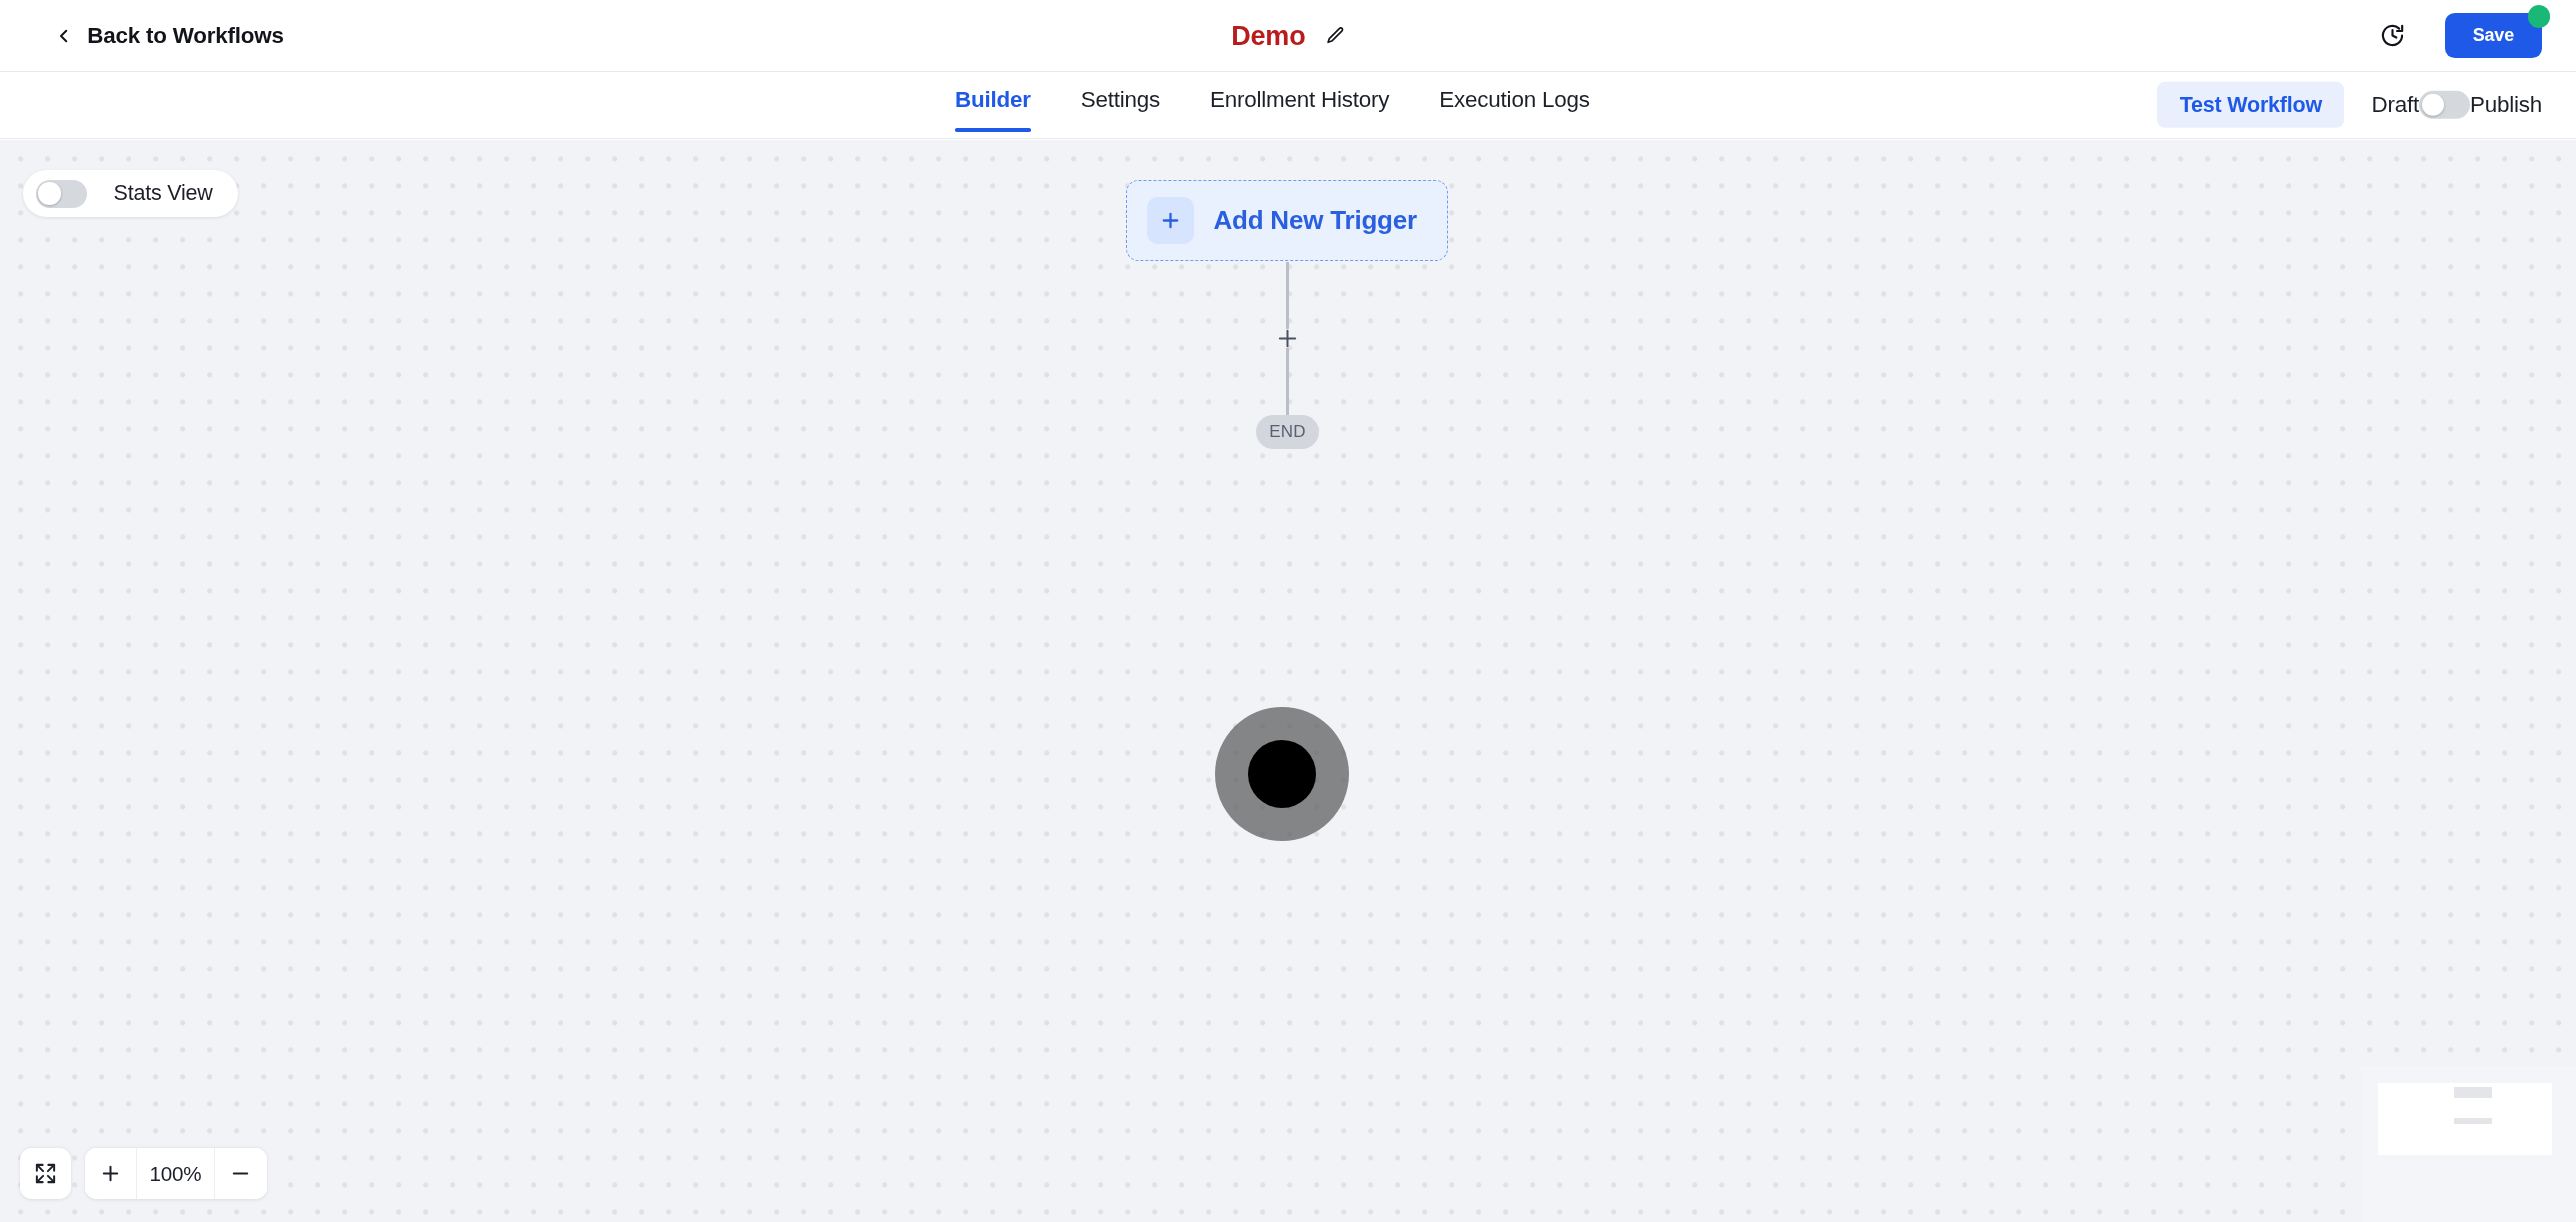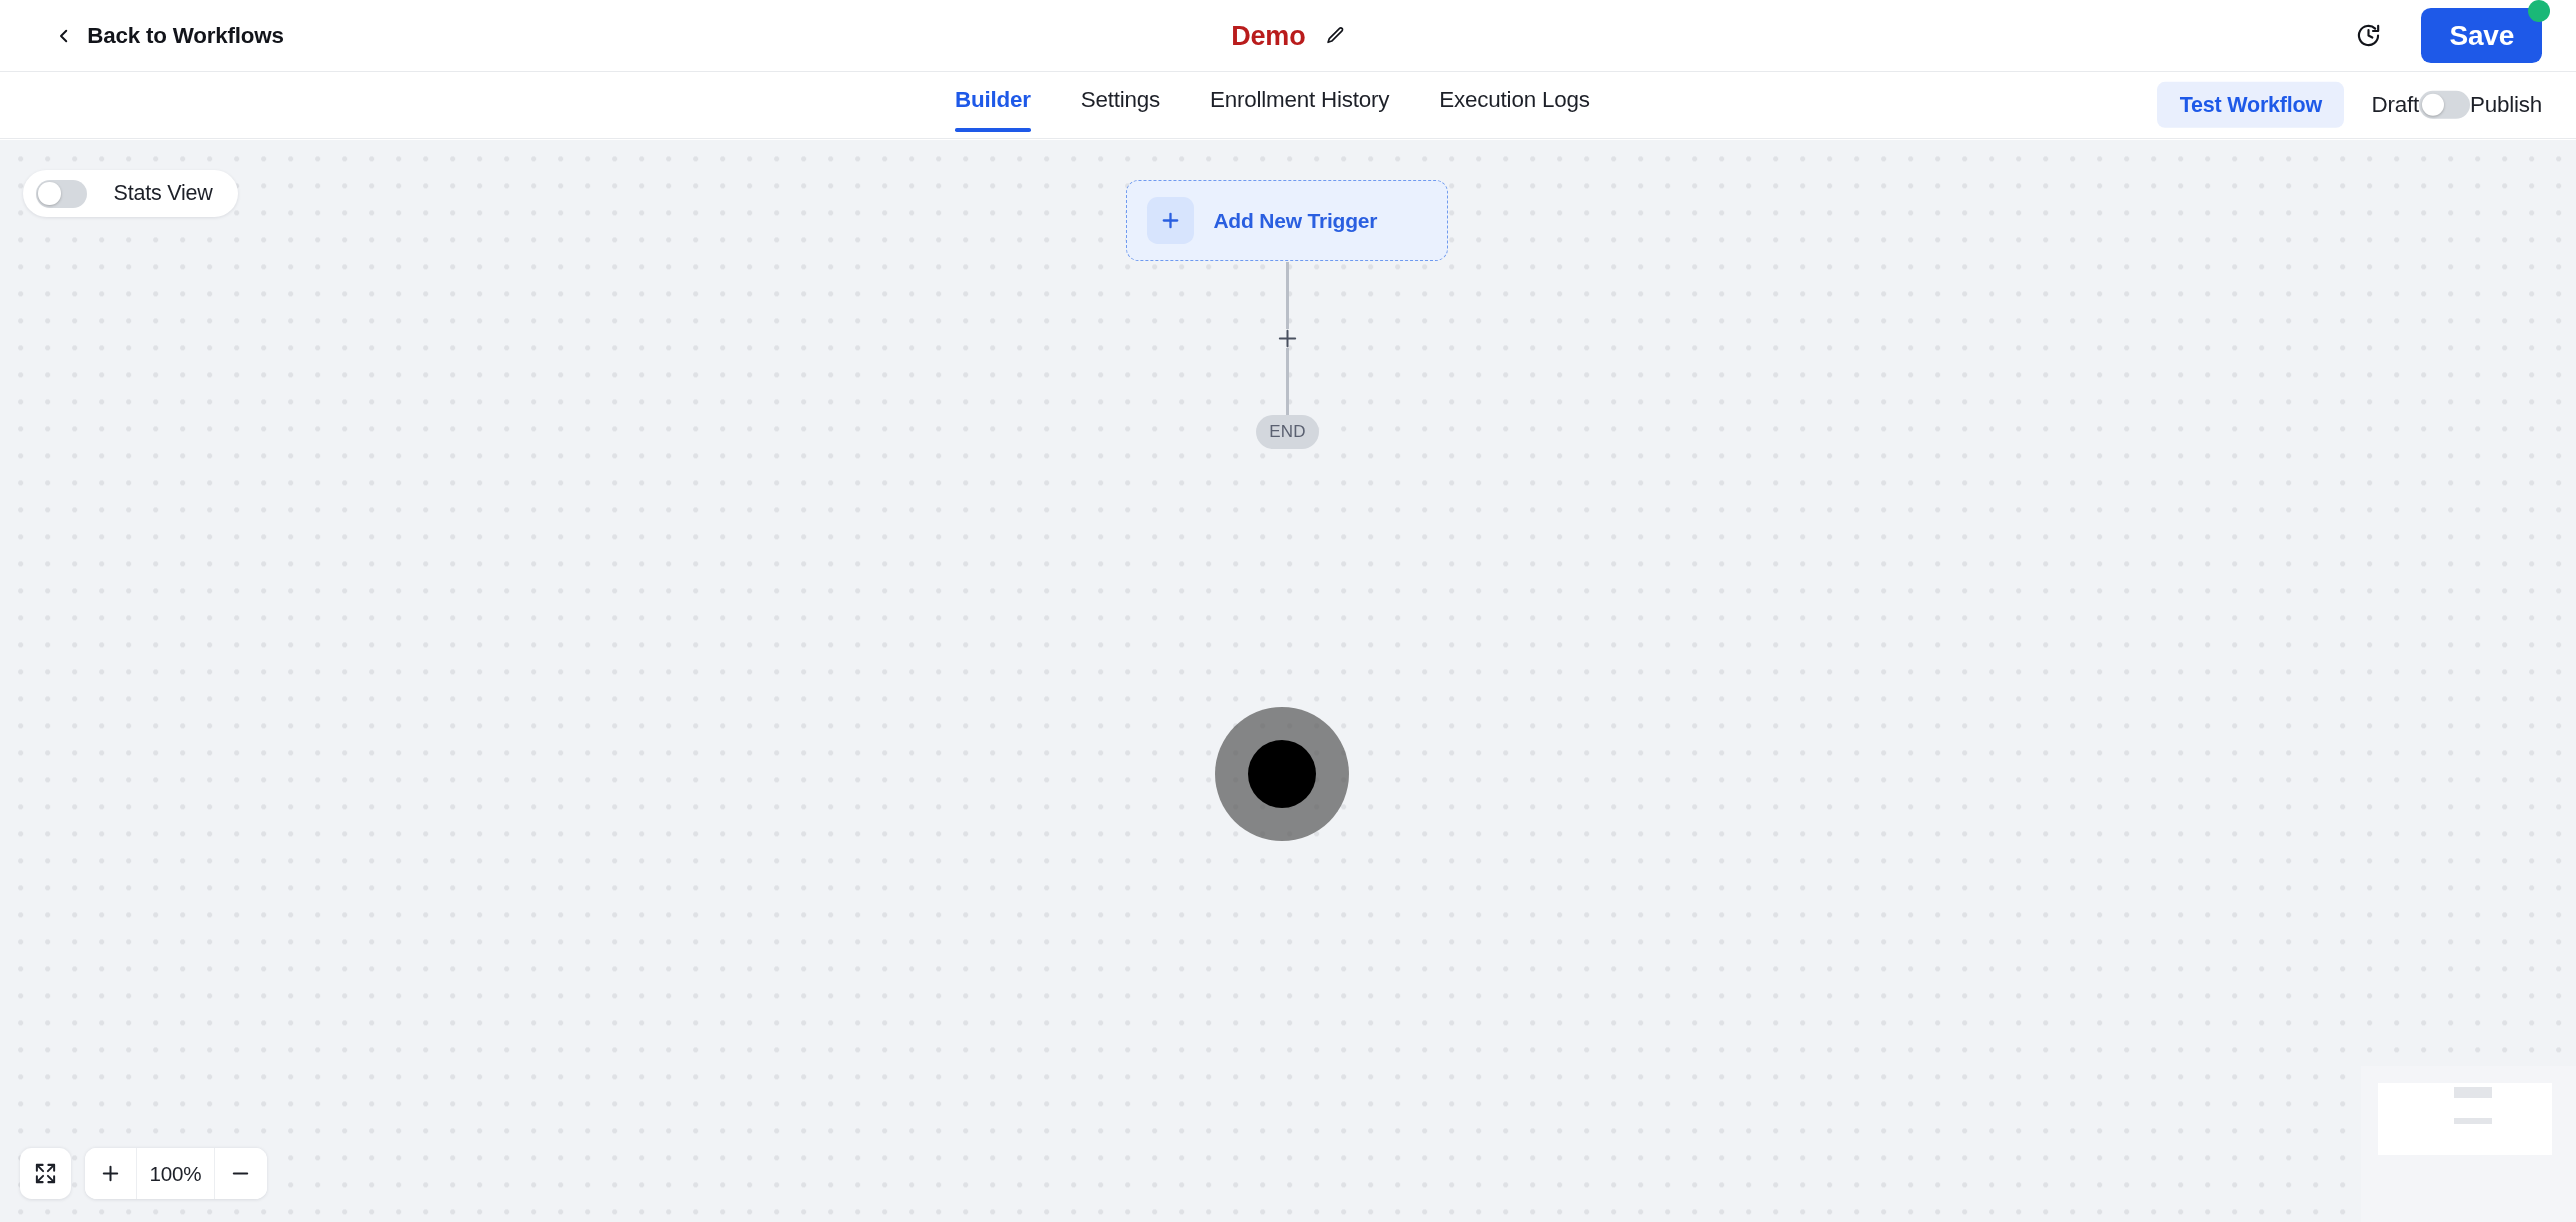--- a/index.html
+++ b/index.html
@@ -43,21 +43,21 @@
 
   .header-right {
     position: absolute; right: 34px;
     display: flex; align-items: center; gap: 39px;
   }
   .history-icon { width: 27px; height: 27px; display: block; cursor: pointer; }
   .save-wrap { position: relative; }
   .save-button {
     background: #1e59e8;
     color: #ffffff;
-    font-size: 28px;
+    font-size: 18px;
     font-family: "Liberation Sans", sans-serif;
     font-weight: 700;
     border: none;
     border-radius: 9.8px;
     padding: 11.6px 28px;
     cursor: pointer;
     letter-spacing: -0.2px;
   }
   .save-badge {
     position: absolute; top: -8px; right: -8px;
@@ -151,21 +151,21 @@
     padding-left: 19.7px; gap: 19.7px;
     cursor: pointer;
   }
   .plus-box {
     width: 47px; height: 47px; border-radius: 10.7px;
     background: #d7e4fd;
     display: flex; align-items: center; justify-content: center;
     flex: none;
   }
   .trigger-label {
-    font-size: 21px; color: #2a5fe0; font-weight: 700;
+    font-size: 26px; color: #2a5fe0; font-weight: 700;
     letter-spacing: -0.2px;
   }
 
   
   .connector-line {
     position: absolute; left: 1286px;
     width: 2.7px; background: #b9bec7;
   }
   .conn-top { top: 122px; height: 67px; }
   .conn-bottom { top: 208px; height: 70px; }

